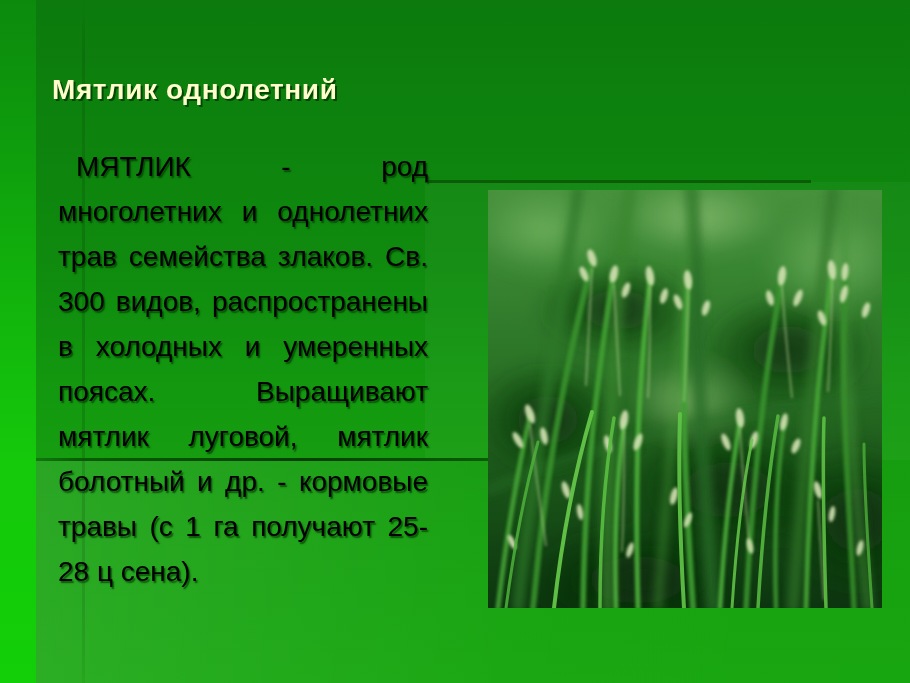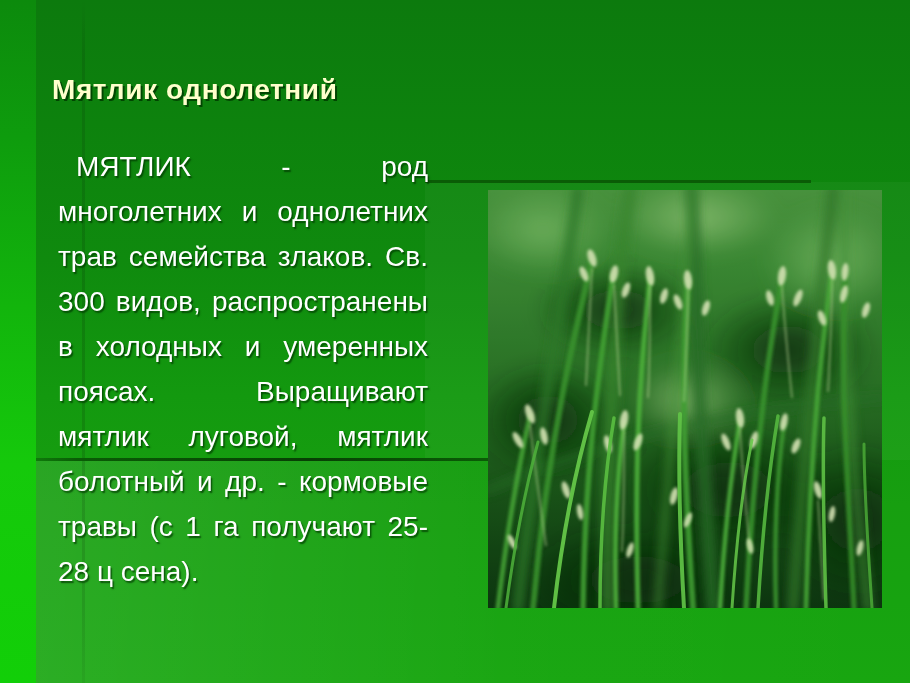--- a/index.html
+++ b/index.html
@@ -122,21 +122,21 @@
   }
 
   
   .body-text {
     position: absolute;
     left: 58px;
     top: 144px;
     width: 370px;
     font-size: 28px;
     line-height: 45px;
-    color: #ffffff;
+    color: #000000;
     text-align: justify;
     text-align-last: left;
     text-indent: 18px;
     text-shadow: 1.5px 1.5px 1.5px rgba(0,55,0,0.75);
     -webkit-hyphens: none;
     hyphens: none;
   }
 
   
   .photo {

